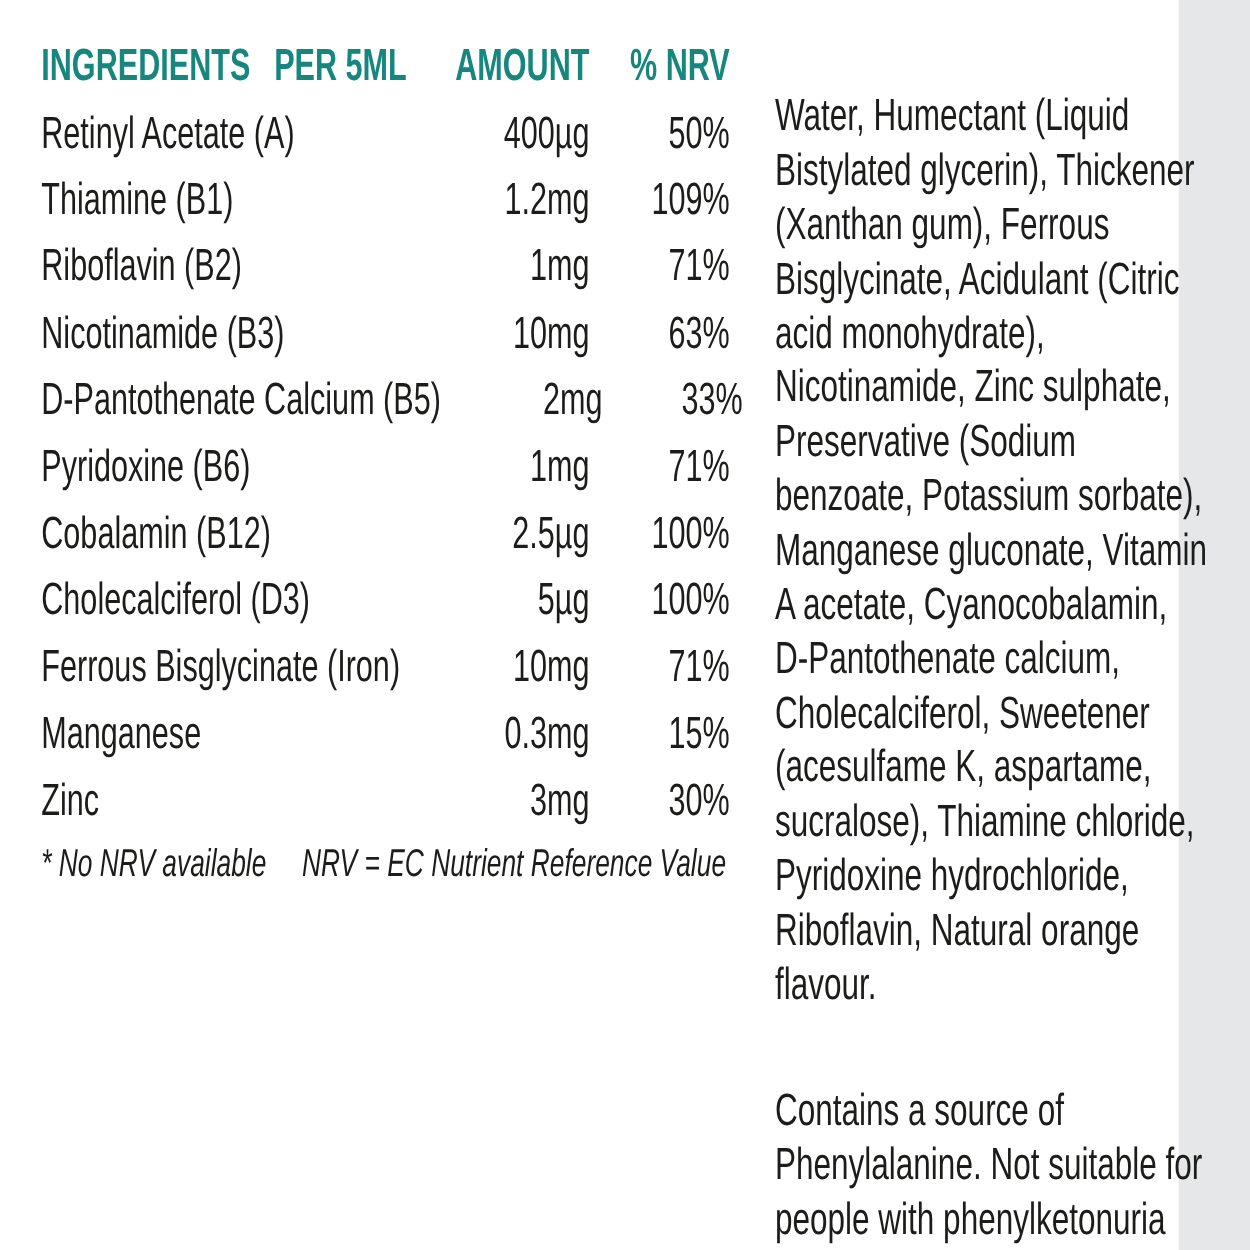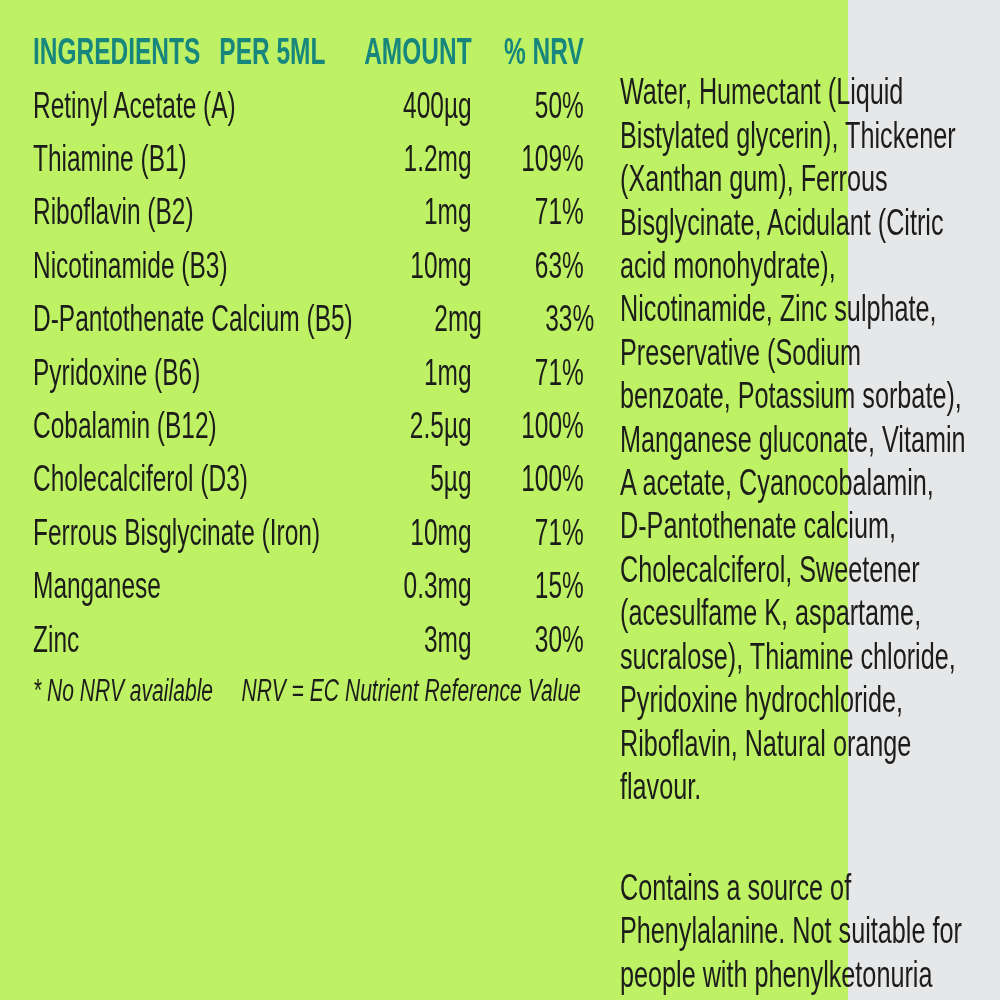--- a/index.html
+++ b/index.html
@@ -4,22 +4,22 @@
 <style>
   * { margin: 0; padding: 0; box-sizing: border-box; }
   html, body {
     width: 1000px; height: 1000px;
     font-family: "Liberation Sans", sans-serif;
     background: #e6e7e8;
     overflow: hidden;
   }
   .sheet {
     position: relative;
-    width: 848px; height: 1000px;
-    background: #bef264;
+    width: 943px; height: 1000px;
+    background: #ffffff;
     color: #1c1c1a;
   }
 
   
   .nutrient-table {
     position: absolute;
     left: 33px; top: 34px;
     width: 810px;
     transform: scaleX(0.68);
     transform-origin: left top;

